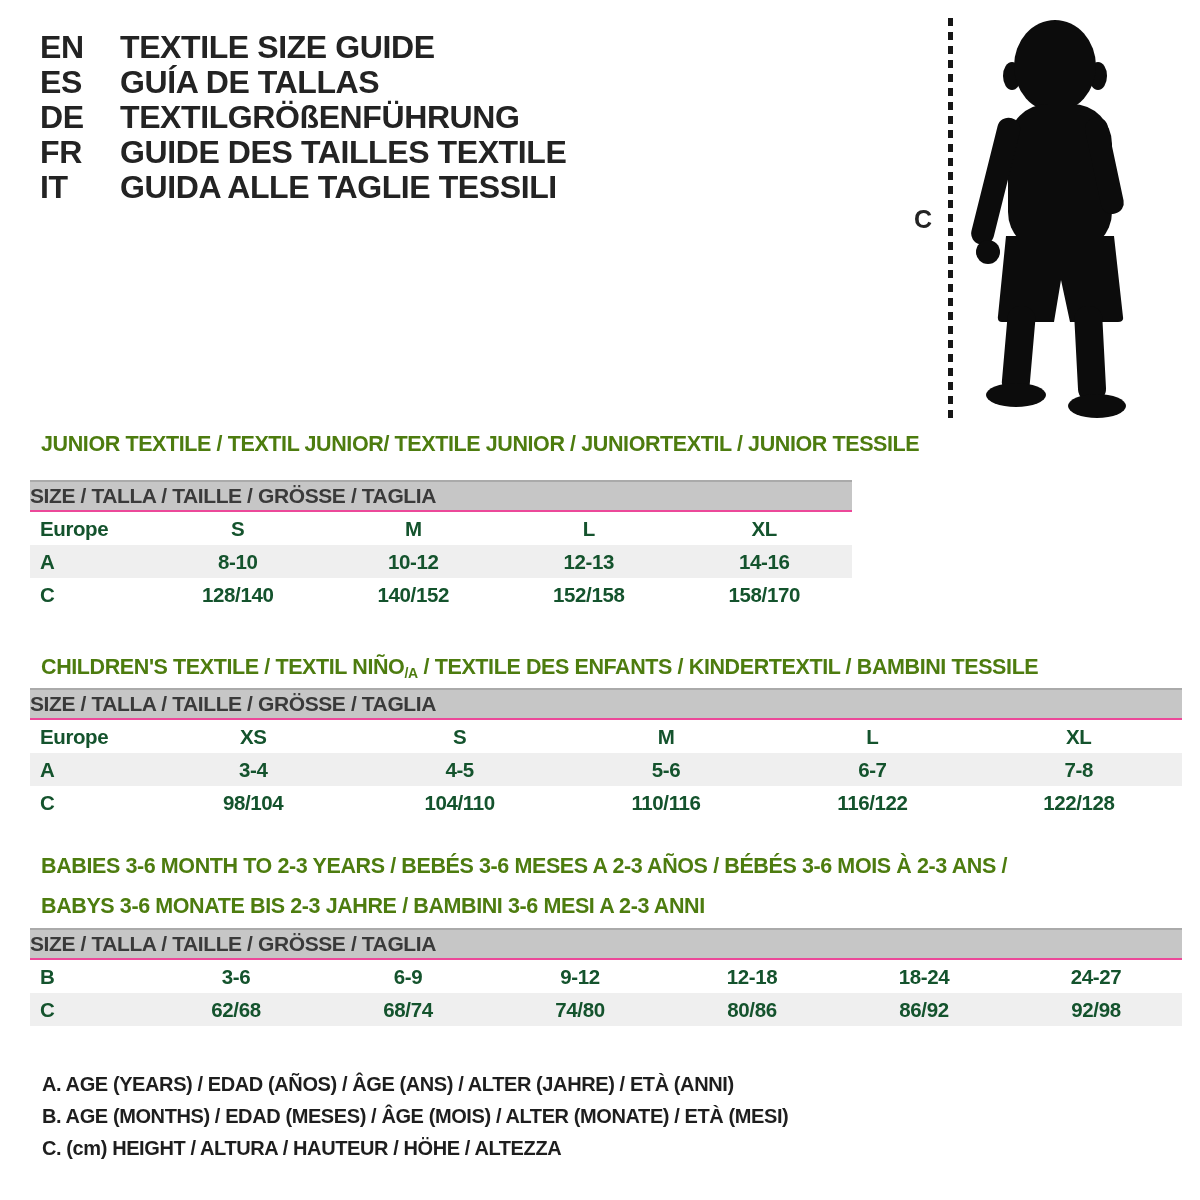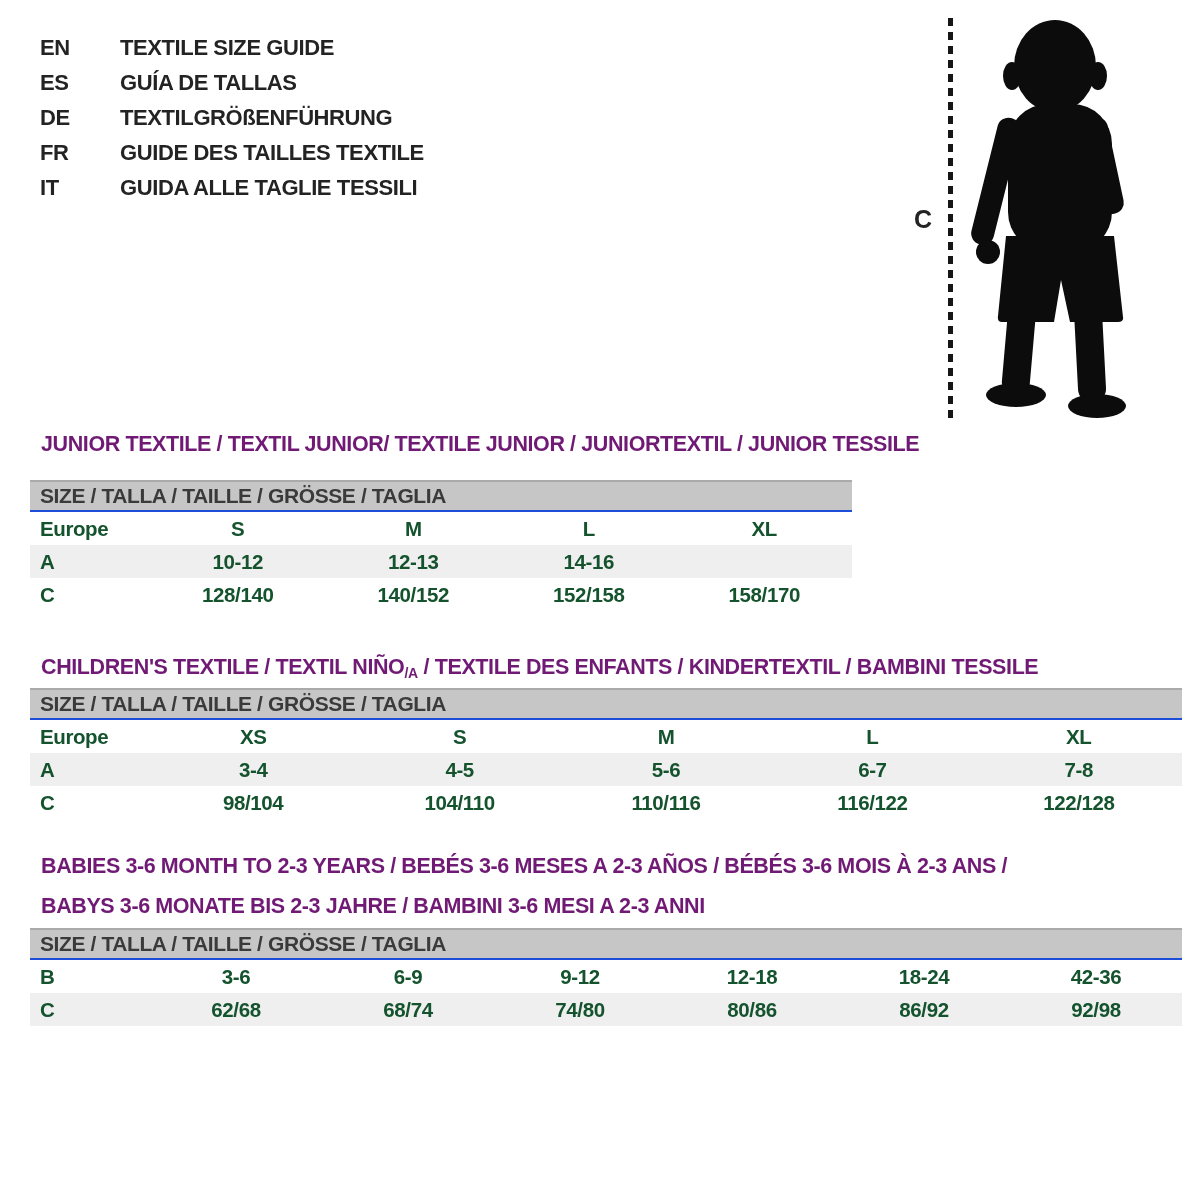--- a/index.html
+++ b/index.html
@@ -23,21 +23,21 @@
   
   .lang-block {
     position: absolute;
     left: 40px;
     top: 30px;
   }
   .lang-row {
     display: flex;
     height: 35px;
     line-height: 35px;
-    font-size: 22px;
+    font-size: 32px;
   }
   .lang-code { width: 80px; }
   .lang-title { white-space: nowrap; }
 
   
   .figure-area { position: absolute; left: 890px; top: 0; width: 310px; height: 440px; }
   .measure-line {
     position: absolute;
     left: 58px;
     top: 18px;
@@ -53,21 +53,21 @@
   }
   .toddler { position: absolute; left: 76px; top: 14px; }
 
   
   .section-title {
     position: absolute;
     left: 41px;
     font-size: 21.5px;
     line-height: 26px;
     white-space: nowrap;
-    color: #701a75;
+    color: #4d7c0f;
   }
   .section-title sub {
     font-size: 14px;
     vertical-align: -4px;
     letter-spacing: -0.2px;
   }
   .title-junior { top: 431px; }
   .title-children { top: 639px; margin-top: 15px; }
   .title-babies { top: 846px; line-height: 40px; }
 
@@ -75,22 +75,21 @@
   .stable { position: absolute; left: 30px; }
   .t-junior   { top: 480px; width: 822px; }
   .t-children { top: 688px; width: 1152px; }
   .t-babies   { top: 928px; width: 1152px; }
 
   .size-bar {
     height: 28px;
     line-height: 28px;
     background: #c6c6c6;
     border-top: 2px solid #aaaaaa;
-    border-bottom: 2px solid #1d4ed8;
-    padding-left: 10px;
+    border-bottom: 2px solid #ec4899;
     font-size: 21px;
     color: #3a3a3a;
   }
   .trow {
     display: grid;
     height: 33px;
     line-height: 33px;
     font-size: 20.5px;
     color: #14532d;
   }
@@ -173,20 +172,21 @@
     <div class="size-bar">SIZE / TALLA / TAILLE / GRÖSSE / TAGLIA</div>
     <div class="trow cols5">
       <span>Europe</span>
       <span>S</span>
       <span>M</span>
       <span>L</span>
       <span>XL</span>
     </div>
     <div class="trow cols5 alt">
       <span>A</span>
+      <span>8-10</span>
       <span>10-12</span>
       <span>12-13</span>
       <span>14-16</span>
     </div>
     <div class="trow cols5">
       <span>C</span>
       <span>128/140</span>
       <span>140/152</span>
       <span>152/158</span>
       <span>158/170</span>
@@ -228,27 +228,32 @@
   </div>
   <div class="stable t-babies">
     <div class="size-bar">SIZE / TALLA / TAILLE / GRÖSSE / TAGLIA</div>
     <div class="trow cols7">
       <span>B</span>
       <span>3-6</span>
       <span>6-9</span>
       <span>9-12</span>
       <span>12-18</span>
       <span>18-24</span>
-      <span>42-36</span>
+      <span>24-27</span>
     </div>
     <div class="trow cols7 alt">
       <span>C</span>
       <span>62/68</span>
       <span>68/74</span>
       <span>74/80</span>
       <span>80/86</span>
       <span>86/92</span>
       <span>92/98</span>
     </div>
   </div>
 
+  <div class="legend">
+    <div>A. AGE (YEARS) / EDAD (AÑOS) / ÂGE (ANS) / ALTER (JAHRE) / ETÀ (ANNI)</div>
+    <div>B. AGE (MONTHS) / EDAD (MESES) / ÂGE (MOIS) / ALTER (MONATE) / ETÀ (MESI)</div>
+    <div>C. (cm) HEIGHT / ALTURA / HAUTEUR / HÖHE / ALTEZZA</div>
+  </div>
 
 </div>
 
 </body></html>

